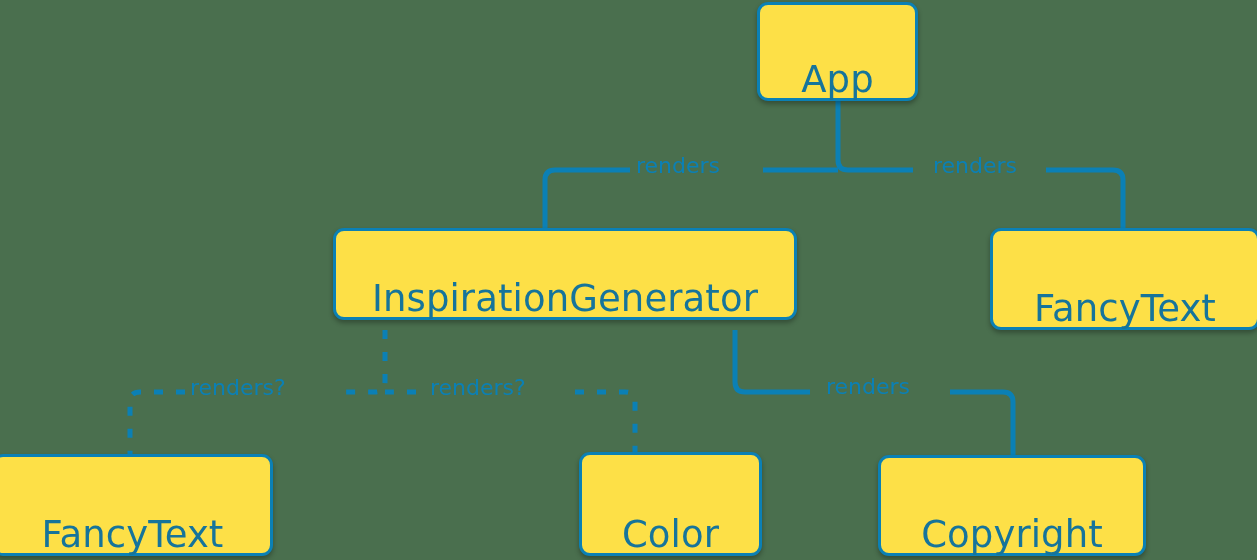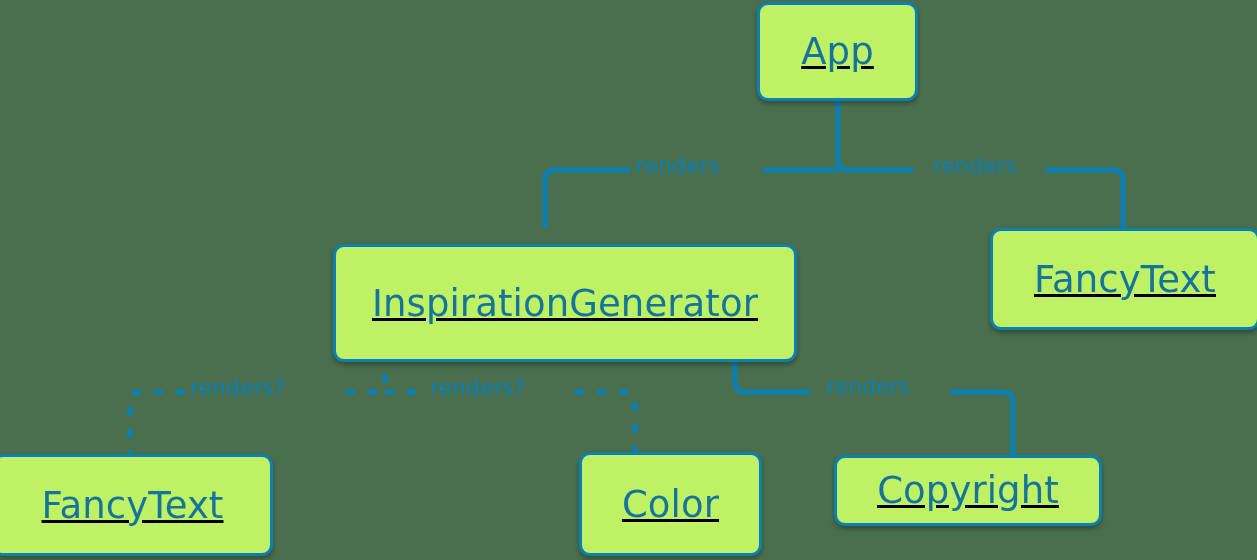--- a/index.html
+++ b/index.html
@@ -23,45 +23,44 @@
   #edge-layer {
     position: absolute;
     left: 0;
     top: 0;
     width: 1257px;
     height: 560px;
   }
   .node {
     position: absolute;
     box-sizing: border-box;
-    background: #bef264;
+    background: #fde047;
     border: 3px solid #0b80b5;
     border-radius: 11px;
     display: flex;
-    align-items: center;
+    align-items: flex-end;
     justify-content: center;
     box-shadow: 0 3px 5px rgba(0,0,0,0.30);
     z-index: 3;
-    text-decoration: underline;
   }
   .node-label {
     color: #16749b;
     font-family: "DejaVu Sans", sans-serif;
     font-size: 37px;
     font-weight: 400;
     letter-spacing: 0.1px;
     white-space: nowrap;
     line-height: 1;
   }
   .node-app        { left: 757px;  top: 2px;   width: 161px; height: 99px; }
-  .node-inspgen    { left: 333px;  top: 244px; width: 464px; height: 118px; }
+  .node-inspgen    { left: 333px;  top: 228px; width: 464px; height: 92px; }
   .node-fancy-r    { left: 990px;  top: 228px; width: 270px; height: 102px; }
   .node-fancy-b    { left: -8px;   top: 454px; width: 281px; height: 102px; }
   .node-color      { left: 537px;  top: 452px; width: 183px; height: 104px; margin-left: 42px; }
-  .node-copyright  { left: 834px;  top: 455px; width: 268px; height: 71px; }
+  .node-copyright  { left: 878px;  top: 455px; width: 268px; height: 101px; }
 
   .edge-label {
     position: absolute;
     color: #0b80b5;
     font-family: "DejaVu Sans", sans-serif;
     font-size: 22px;
     font-weight: 500;
     white-space: nowrap;
     line-height: 1;
     z-index: 2;

